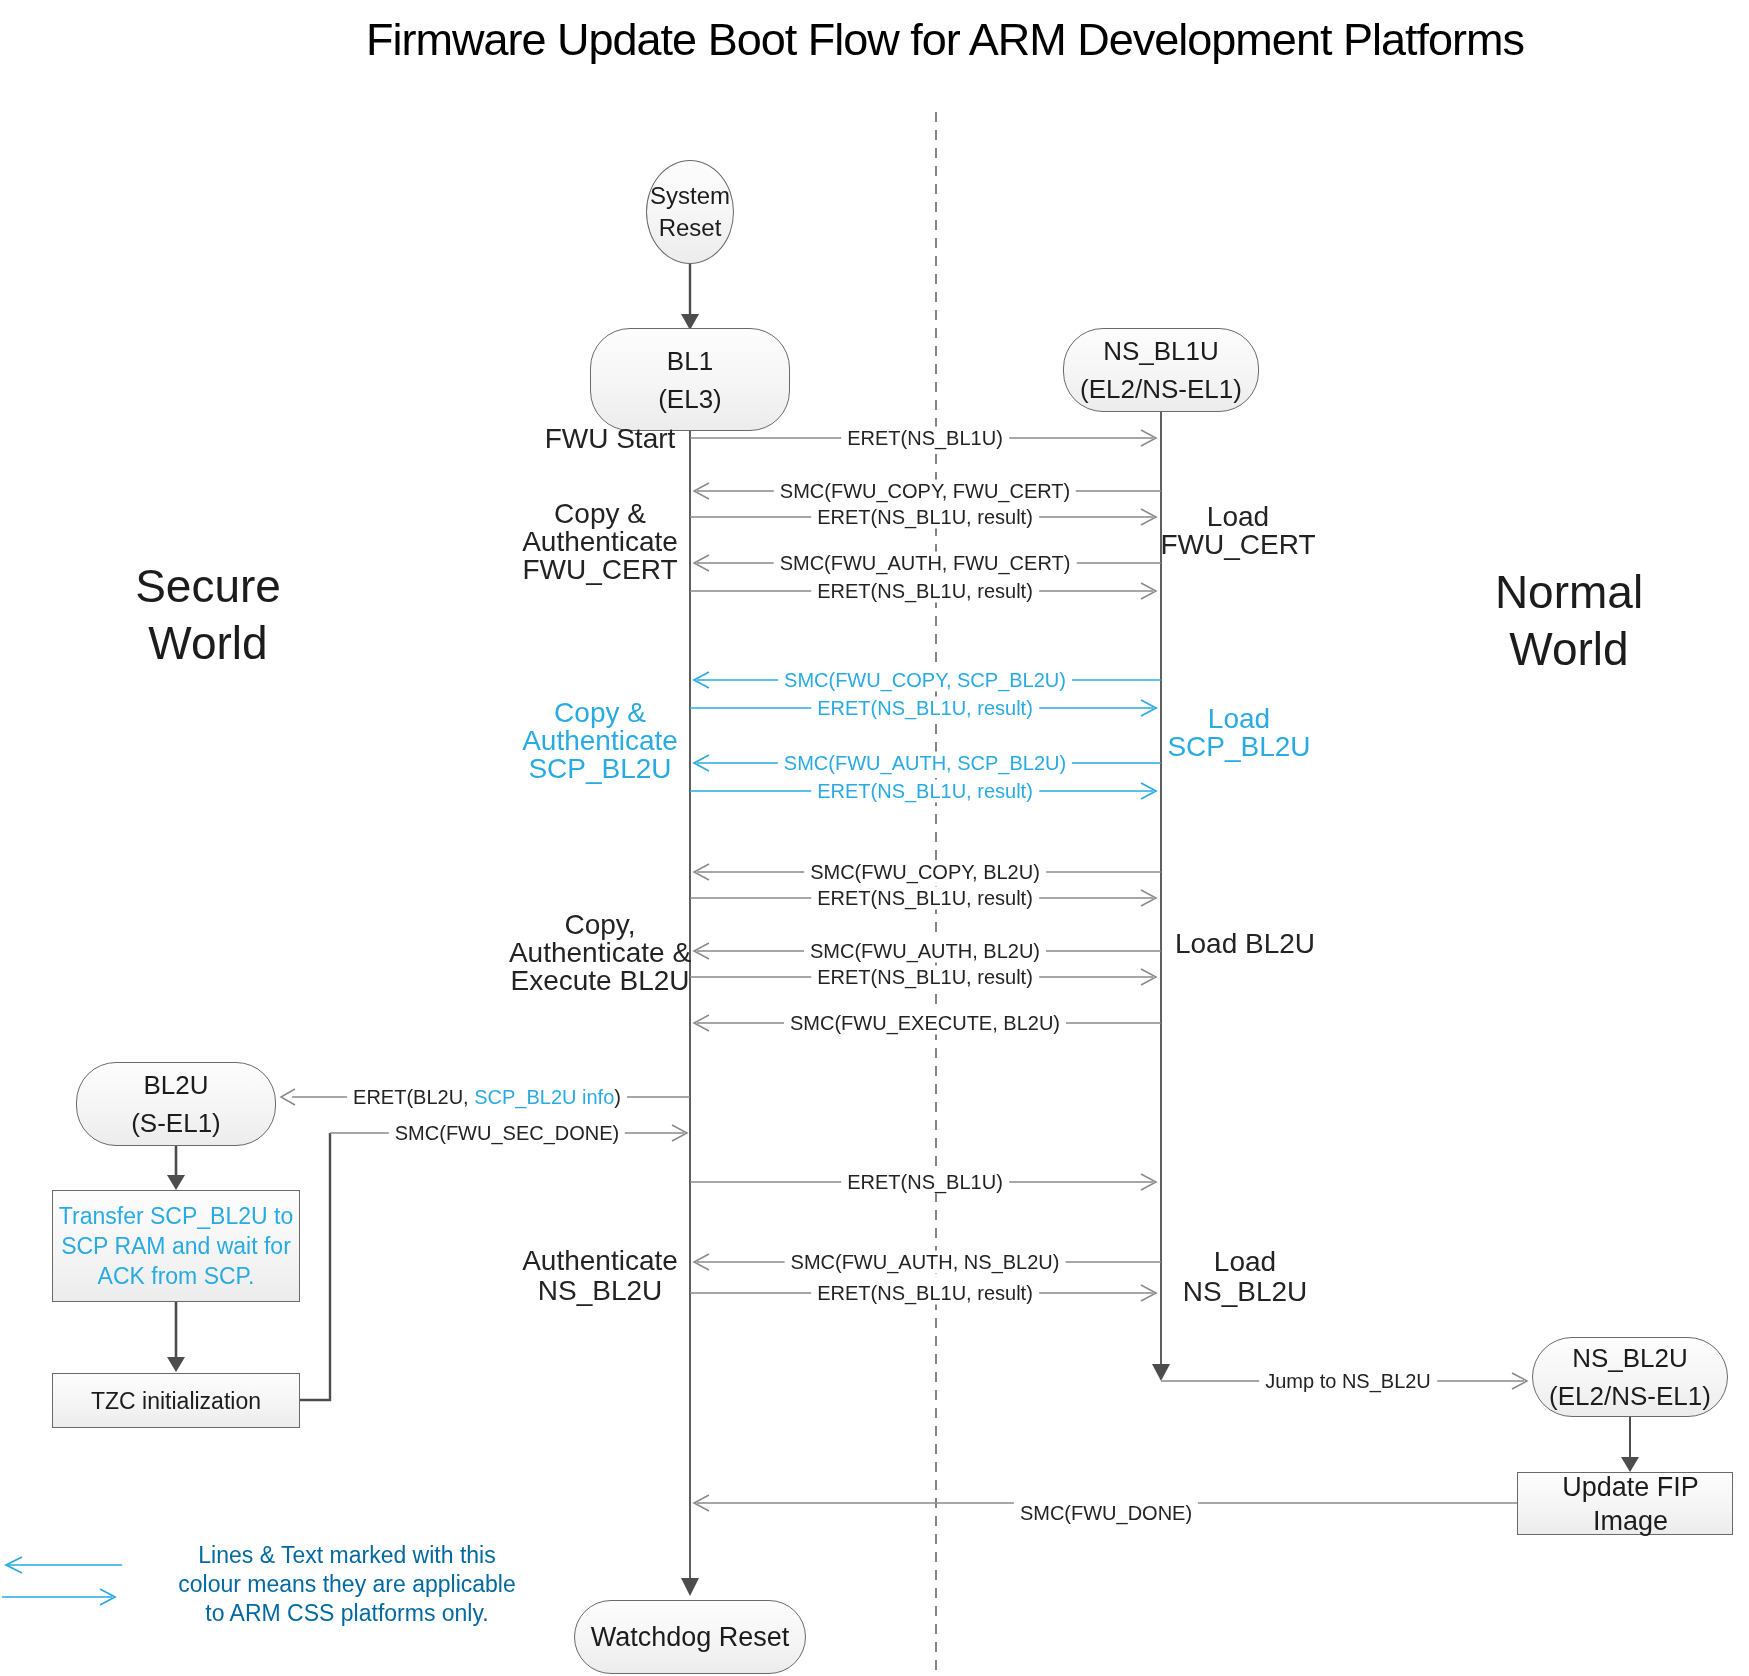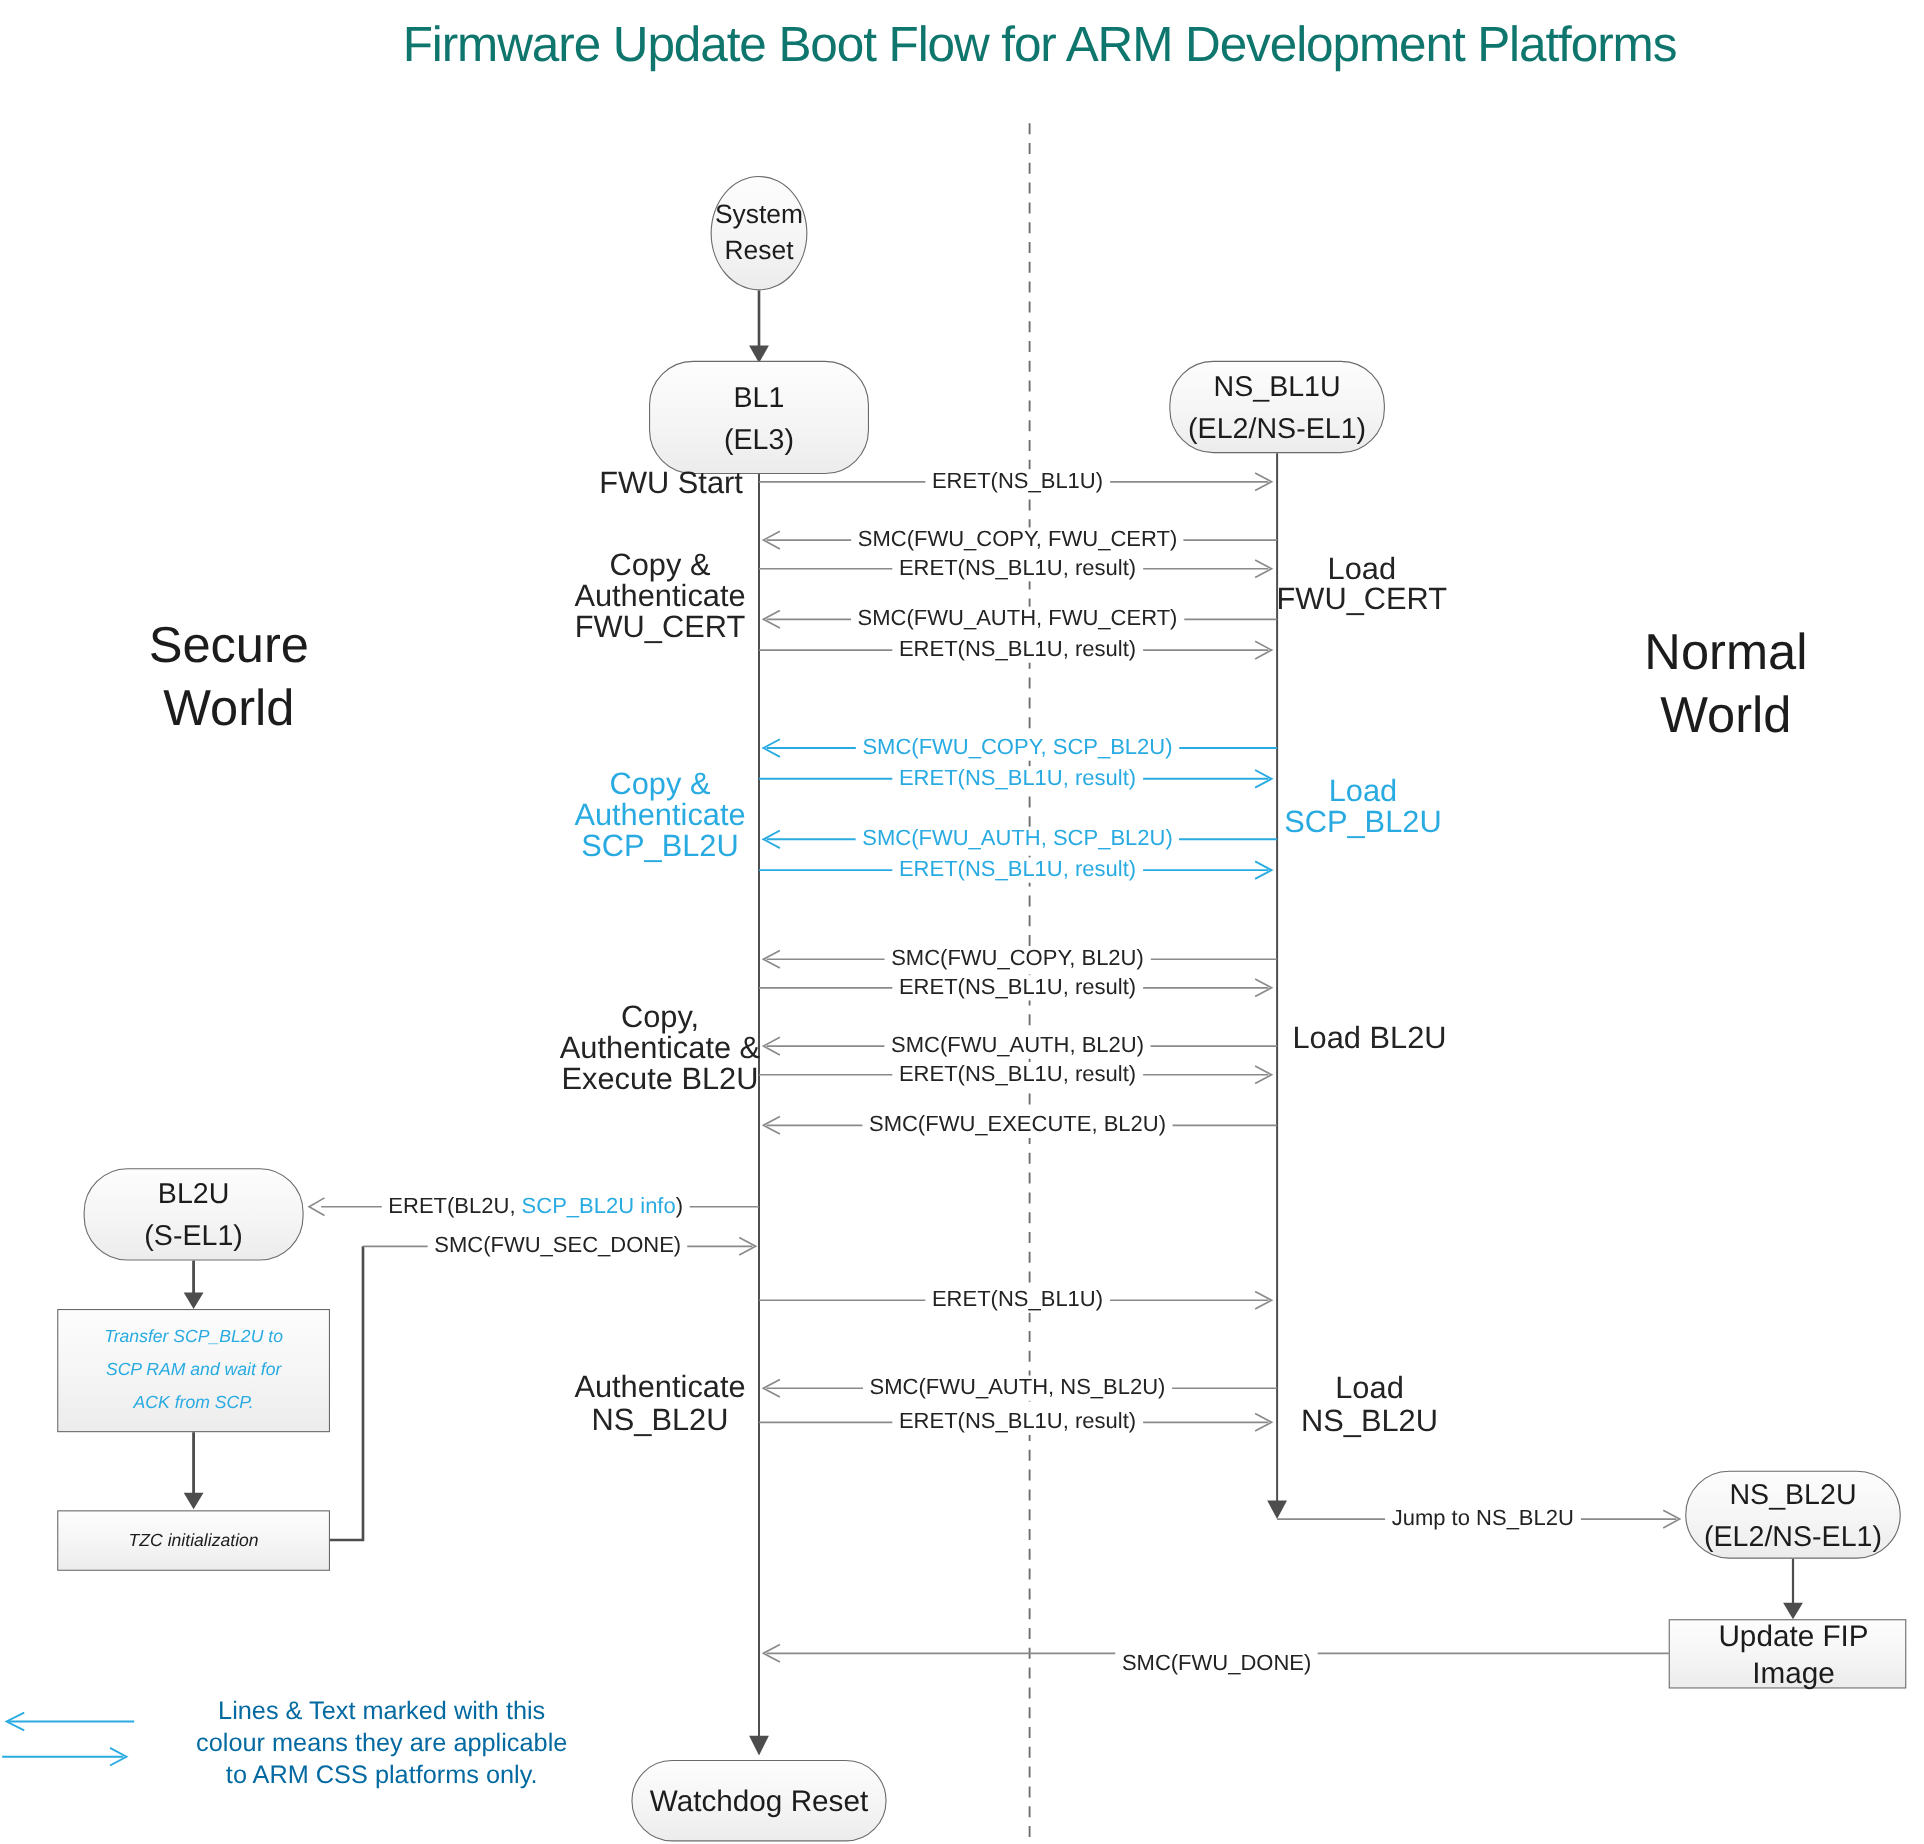--- a/index.html
+++ b/index.html
@@ -2,39 +2,39 @@
 <html><head>
 <meta charset="utf-8">
 <style>
   html,body{margin:0;padding:0;background:#ffffff;}
   #canvas{
     position:relative;width:1749px;height:1676px;background:#ffffff;overflow:hidden;
     font-family:"Liberation Sans", sans-serif;color:#1f1f1f;
   }
   #wires{position:absolute;left:0;top:0;}
   .abs{position:absolute;transform:translate(-50%,-50%);}
-  .title{font-size:45px;letter-spacing:-1px;white-space:nowrap;color:#0f766e;}
+  .title{font-size:45px;letter-spacing:-1px;white-space:nowrap;color:#000000;}
   .world{font-size:46px;line-height:57px;text-align:center;color:#1c1c1c;}
   .node{
     position:absolute;display:flex;flex-direction:column;align-items:center;justify-content:center;
     border:1.6px solid #6a6a6a;background:linear-gradient(180deg,#fdfdfd 0%,#f5f5f5 55%,#ececec 100%);
     font-size:26px;line-height:38px;text-align:center;color:#1c1c1c;
     box-sizing:border-box;
   }
   .pill{border-radius:40px;}
   .ellipse{border-radius:50%;font-size:24px;line-height:32px;}
   .rect{border-radius:0;}
   .msg-label{
     font-size:20px;white-space:nowrap;background:#ffffff;padding:0 6px;color:#232323;
   }
   .msg-label.blue{color:#29abe2;}
   .side-label{font-size:28px;line-height:28px;text-align:center;white-space:nowrap;color:#232323;}
   .side-label.blue{color:#29abe2;}
   .legend-text{font-size:23px;line-height:29px;text-align:center;color:#0369a1;white-space:nowrap;}
-  .sm{font-size:16px;line-height:30px;font-style:italic;}
+  .sm{font-size:23px;line-height:30px;}
   .md{font-size:27px;line-height:34px;}
 </style>
 </head>
 <body>
 
 <div id="canvas">
 
   <svg id="wires" width="1749" height="1676" viewBox="0 0 1749 1676">
 
     <path d="M936 112 V1676" stroke="#6e6e6e" stroke-width="1.7" stroke-dasharray="10 8" fill="none"></path>

